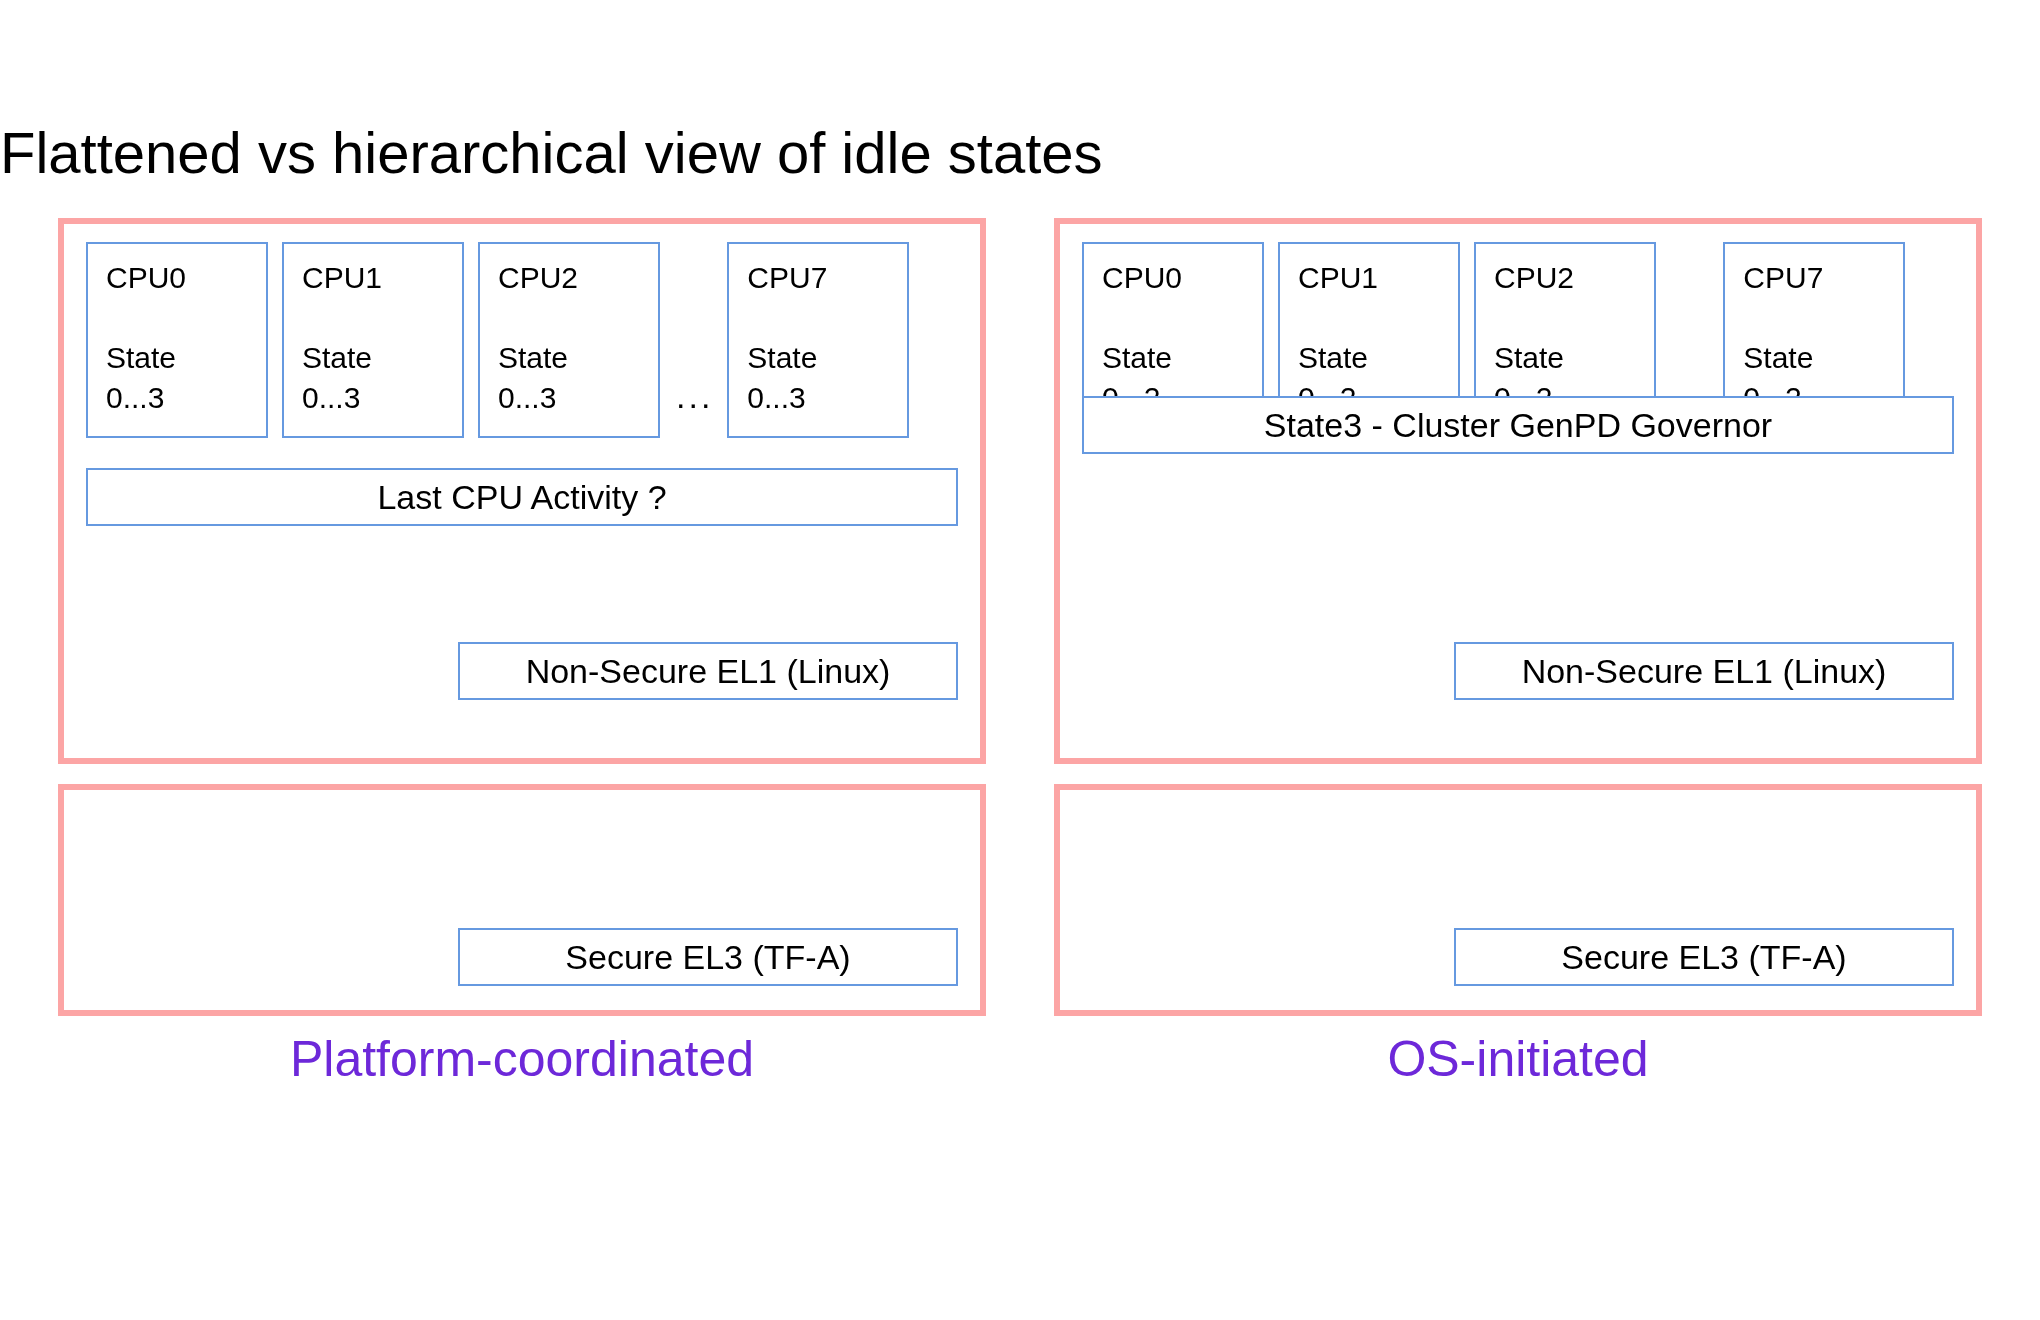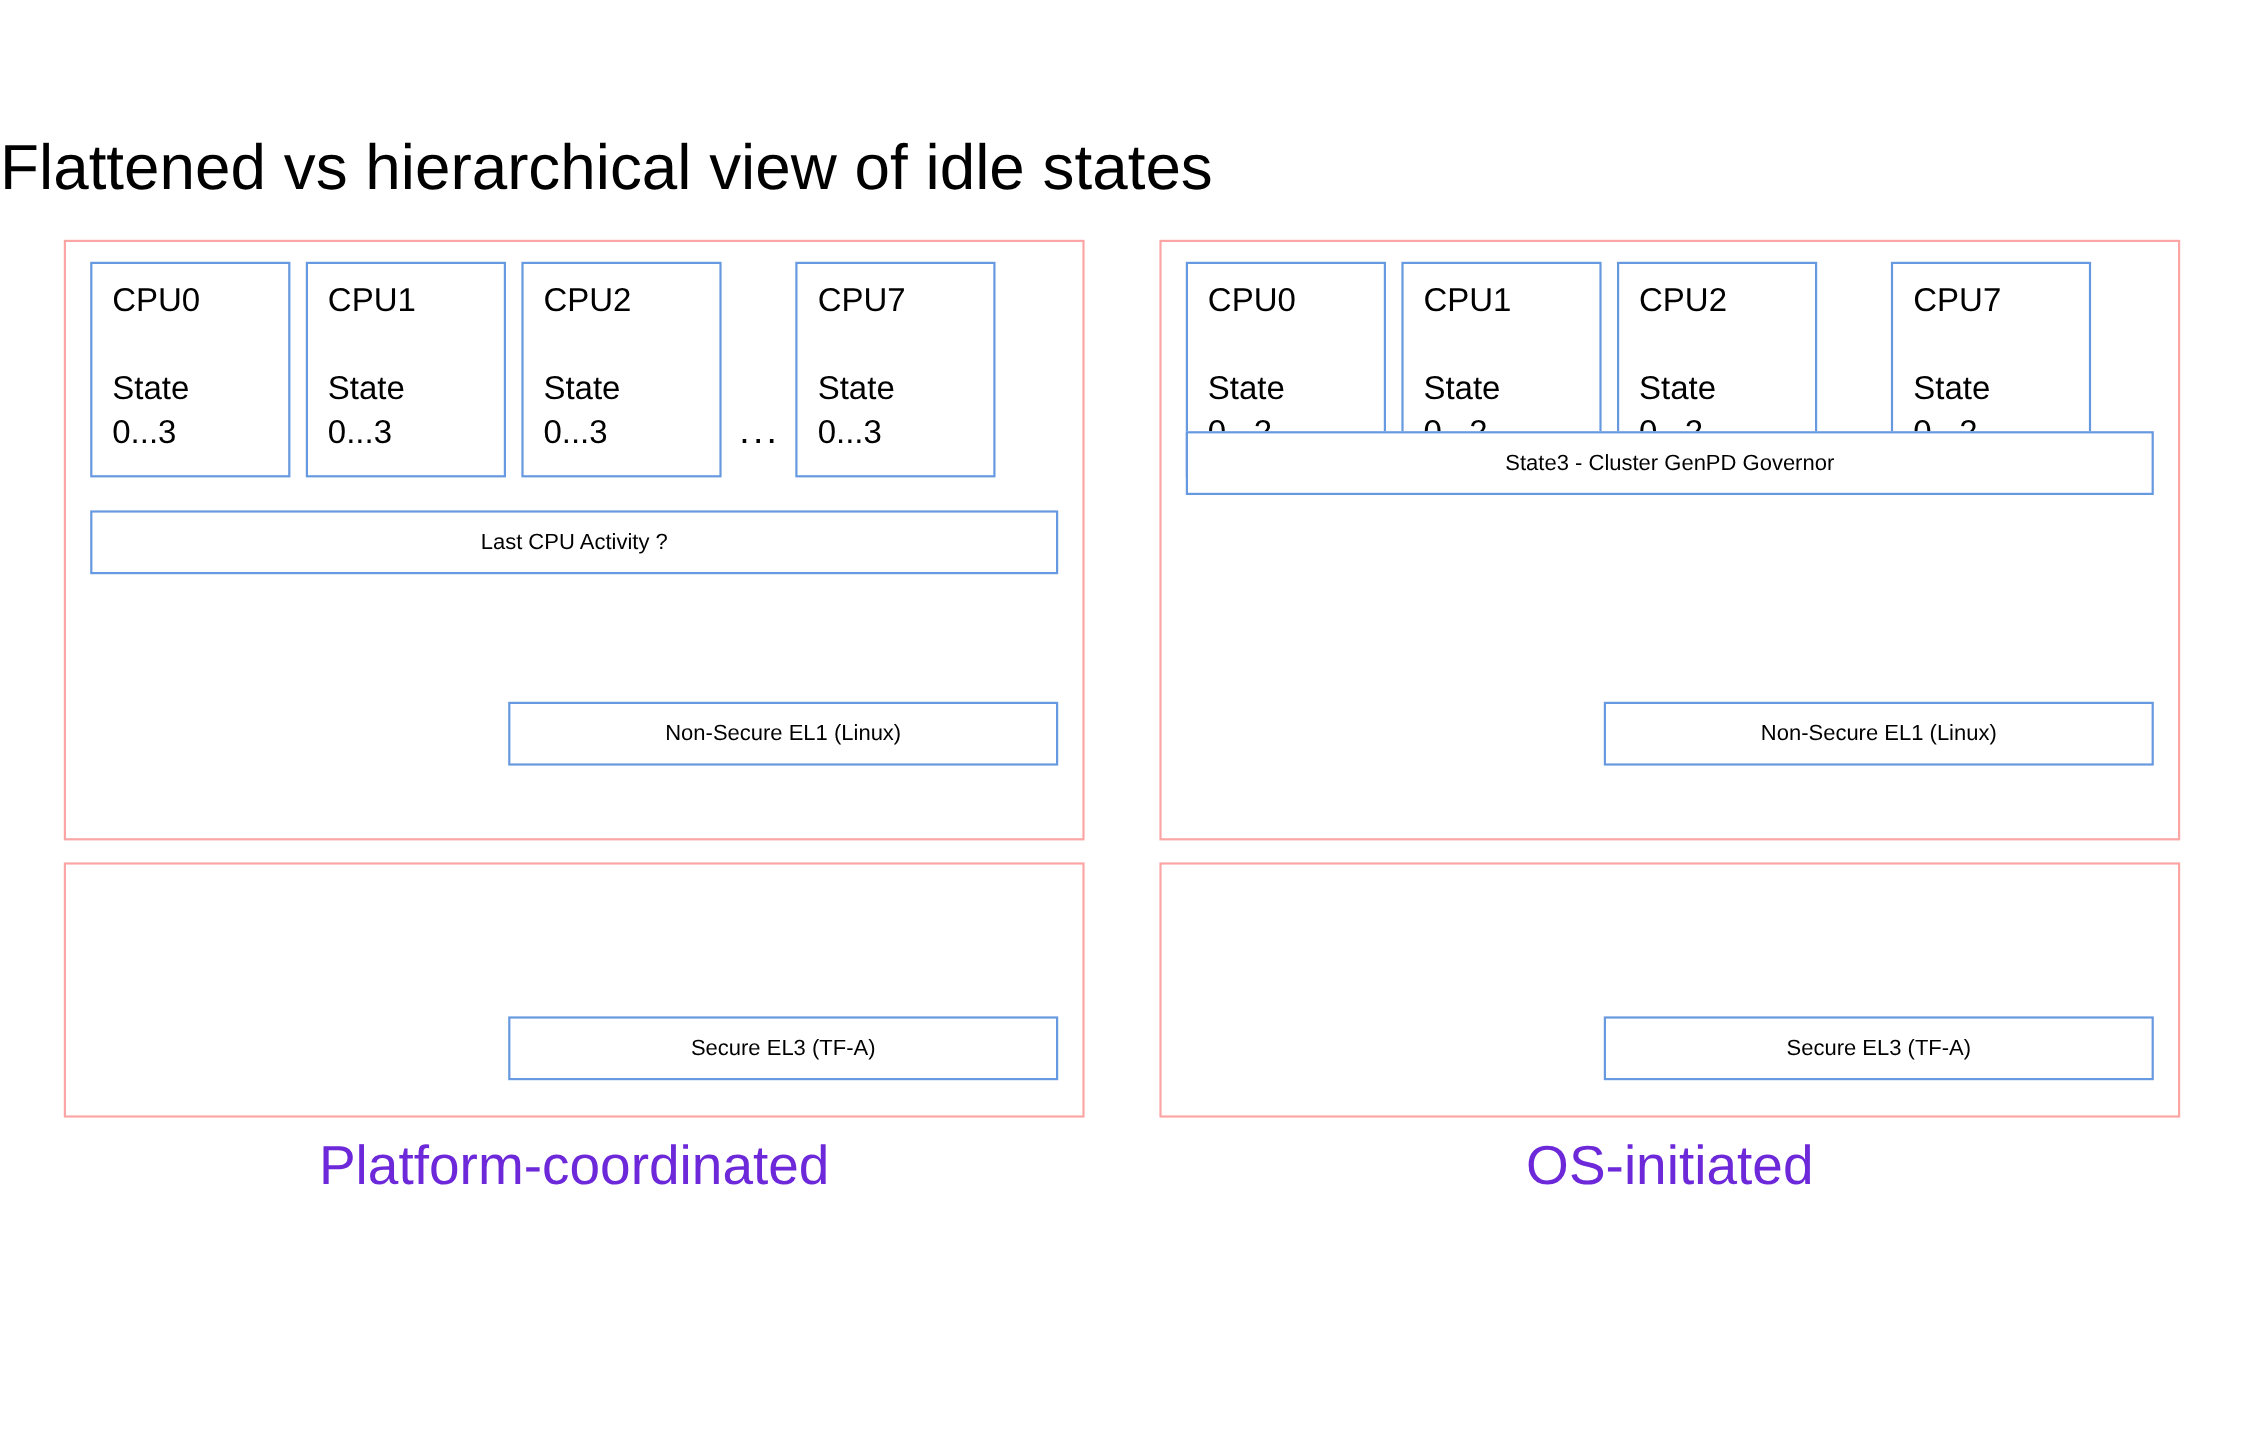--- a/index.html
+++ b/index.html
@@ -35,21 +35,21 @@
     position: absolute;
     top: 218px;
     width: 928px;
   }
   #column-platform-coordinated { left: 58px; }
   #column-os-initiated        { left: 1054px; }
 
   
   .panel {
     box-sizing: border-box;
-    border: 2px solid #fca5a5;
+    border: 6px solid #fca5a5;
     background: #ffffff;
     position: relative;
   }
   .panel-os {
     height: 546px;
   }
   .panel-fw {
     height: 232px;
     margin-top: 20px;
   }
@@ -91,21 +91,21 @@
   
   .bar {
     box-sizing: border-box;
     border: 2px solid #6699e0;
     background: #ffffff;
     position: absolute;
     height: 58px;
     display: flex;
     align-items: center;
     justify-content: center;
-    font-size: 20px;
+    font-size: 34px;
   }
   .bar-wide  { left: 22px; right: 22px; }
   .bar-right { right: 22px; width: 500px; }
 
   
   #bar-last-cpu-activity-left { top: 244px; }
   #bar-ns-el1-left            { top: 418px; }
 
   
   #bar-cluster-genpd-governor { top: 172px; }

